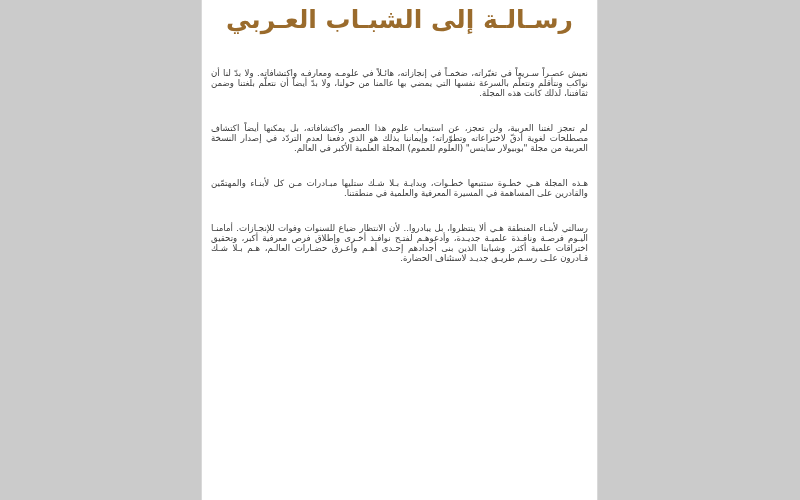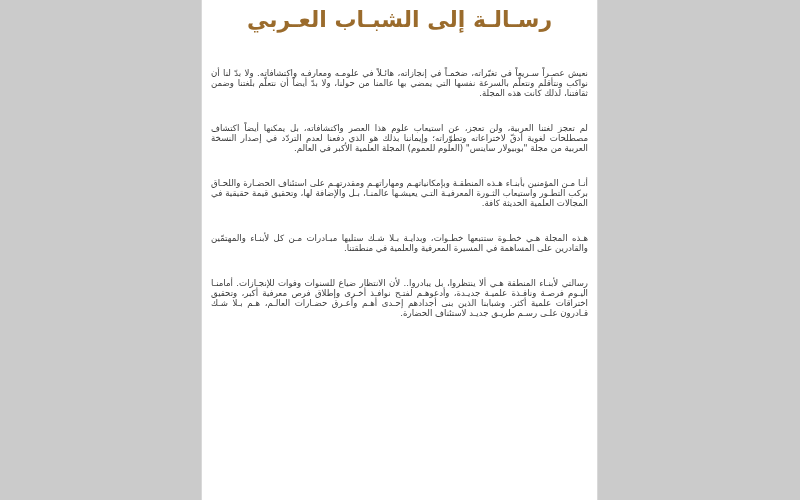--- a/index.html
+++ b/index.html
@@ -28,21 +28,21 @@
     .title {
       position: absolute;
       top: 6px;
       left: 0;
       right: 0;
       text-align: center;
       direction: rtl;
       color: #9a6b2c;
       font-family: "DejaVu Sans", sans-serif;
       font-weight: bold;
-      font-size: 22px;
+      font-size: 25px;
       letter-spacing: 0.5px;
       line-height: 28px;
     }
     .body-text {
       position: absolute;
       top: 68px;
       left: 9px;
       right: 9px;
       direction: rtl;
       text-align: justify;
@@ -70,19 +70,18 @@
   </style>
 </head>
 <body>
 
 <div class="page">
   <div class="title">رسـالـة إلى الشبـاب العـربي</div>
 
   <div class="body-text">
     <p>نعيش عصـراً سـريعاً في تغيّراته، ضخمـاً في إنجازاته، هائـلاً في علومـه ومعارفـه واكتشافاته. ولا بدّ لنا أن نواكب ونتأقلم ونتعلّم بالسرعة نفسها التي يمضي بها عالمنا من حولنا، ولا بدّ أيضاً أن نتعلّم بلغتنا وضمن ثقافتنا، لذلك كانت هذه المجلة.</p>
     <p>لم تعجز لغتنا العربية، ولن تعجز، عن استيعاب علوم هذا العصر واكتشافاته، بل يمكنها أيضاً اكتشاف مصطلحات لغوية أدقّ لاختراعاته وتطوّراته؛ وإيماننا بذلك هو الذي دفعنا لعدم التردّد في إصدار النسخة العربية من مجلة "بوبيولار ساينس" (العلوم للعموم) المجلة العلمية الأكبر في العالم.</p>
-    <p>أنـا مـن المؤمنين بأبنـاء هـذه المنطقـة وبإمكانياتهـم ومهاراتهـم ومقدرتهـم على استئناف الحضـارة واللحـاق بركب التطـور واستيعاب الثـورة المعرفيـة التـي يعيشـها عالمنـا، بـل والإضافة لها، وتحقيق قيمة حقيقية في المجالات العلمية الحديثة كافة.</p>
     <p>هـذه المجلة هـي خطـوة ستتبعها خطـوات، وبدايـة بـلا شـك ستليها مبـادرات مـن كل لأبنـاء والمهتمّين والقادرين على المساهمة في المسيرة المعرفية والعلمية في منطقتنا.</p>
     <p>رسالتي لأبنـاء المنطقة هـي ألا ينتظروا، بل يبادروا.. لأن الانتظار ضياع للسنوات وفوات للإنجـازات. أمامنـا اليـوم فرصـة ونافـذة علميـة جديـدة، وأدعوهـم لفتـح نوافـذ أخـرى وإطلاق فرص معرفية أكبر، وتحقيق اختراقات علمية أكثر. وشبابنا الذين بنى أجدادهم إحـدى أهـم وأعـرق حضـارات العالـم، هـم بـلا شـك قـادرون علـى رسـم طريـق جديـد لاستئناف الحضارة.</p>
   </div>
 
   <div class="signature">محمد بن راشد آل مكتوم</div>
 </div>
 
 </body></html>

